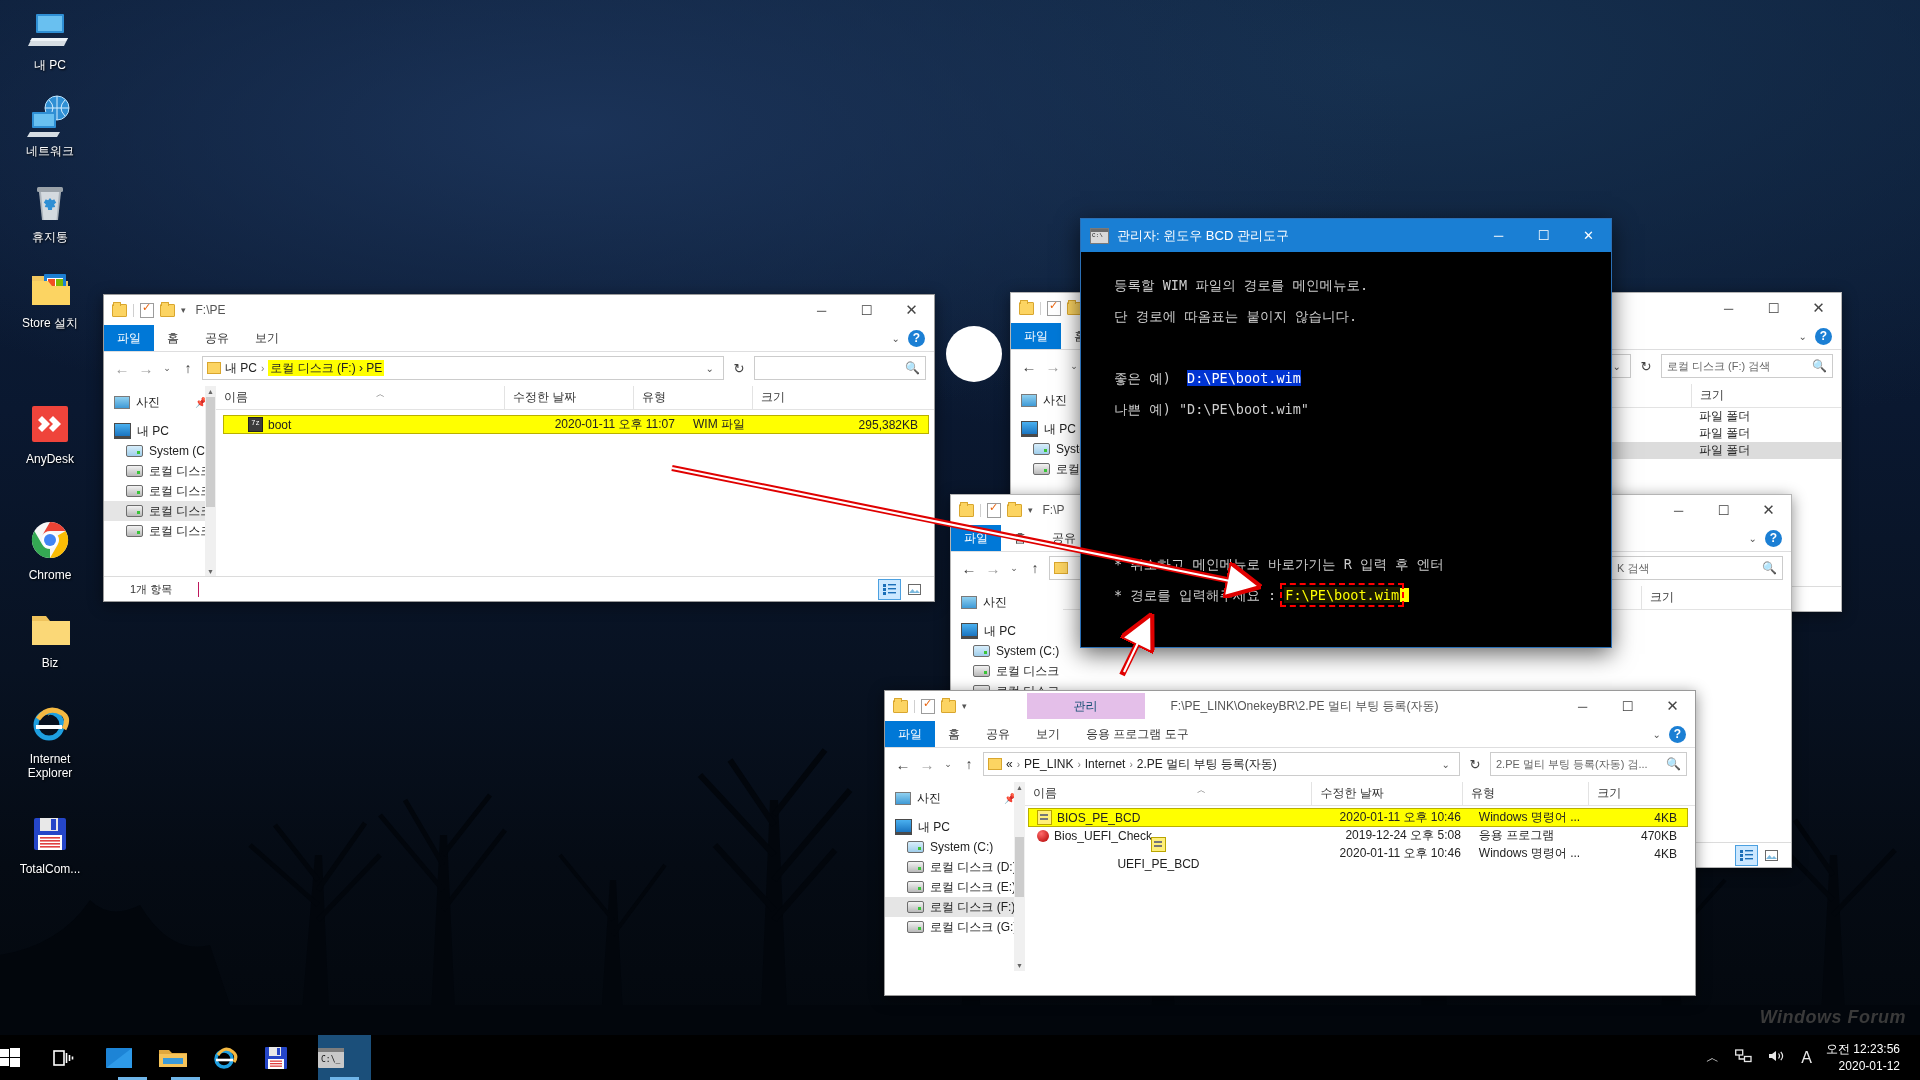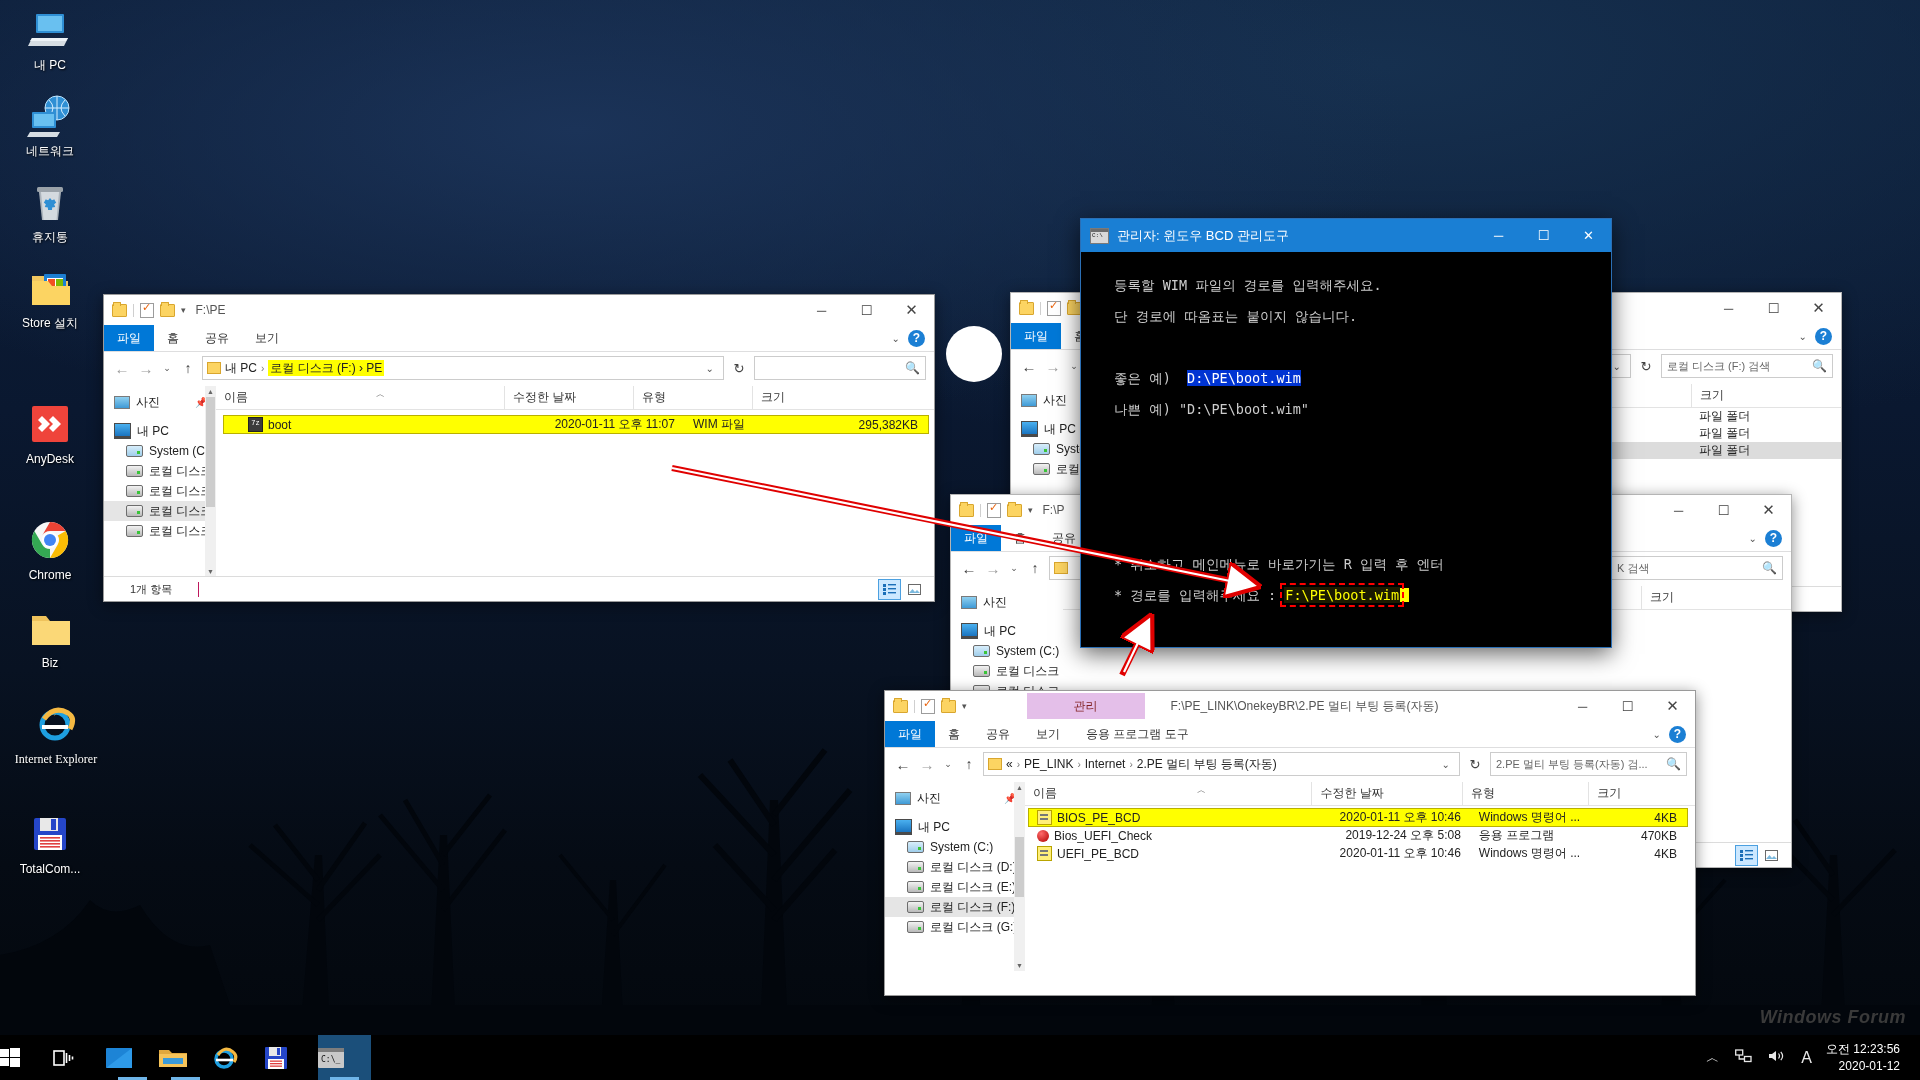--- a/index.html
+++ b/index.html
@@ -241,21 +241,21 @@
 </div>
 <div class="dicon" style="left:6px;top:604px;">
   <span class="gl">
     <svg width="48" height="48" viewBox="0 0 48 48">
         <path d="M6 12 h14 l4 5 h18 v24 H6Z" fill="#efc35c"></path>
         <path d="M6 17 h38 v24 H6Z" fill="#fbd877"></path>
       </svg>
   </span>
   <span class="lbl">Biz</span>
 </div>
-<div class="dicon" style="left:12px;top:700px;font-family:Liberation Serif, serif;">
+<div class="dicon" style="left:6px;top:700px;">
   <span class="gl">
     <svg width="48" height="48" viewBox="0 0 48 48">
         <path d="M24 10 c9 0 15 6 15 14 c0 3-1 6-2 8 c5-10 4-18-1-20 c-4-2-10 0-14 4" fill="#f5a623"></path>
         <circle cx="23" cy="25" r="13" fill="none" stroke="#1e9fe0" stroke-width="5"></circle>
         <path d="M10 27 h26" stroke="#fff" stroke-width="4"></path>
         <path d="M12 19 q10-14 24-6 q8 5 2 16" fill="none" stroke="#f5b942" stroke-width="5"></path>
       </svg>
   </span>
   <span class="lbl">Internet Explorer</span>
 </div>
@@ -587,21 +587,21 @@
 
 <div class="win" style="left:884px;top:690px;width:810px;height:304px;">
   <div class="titlebar">
     <div class="qat">
       <span class="fld"></span>
       <span class="sep"></span>
       <span class="chk"></span>
       <span class="fld"></span>
       <span class="chev">▾</span>
     </div>
-    <div style="width:118px;height:26px;background:#e4bfe9;margin-left:60px;display:flex;align-items:center;justify-content:center;font-size:12px;color:#7f1d1d;">관리</div>
+    <div style="width:118px;height:26px;background:#e4bfe9;margin-left:60px;display:flex;align-items:center;justify-content:center;font-size:12px;color:#0c4a6e;">관리</div>
     <div class="wintitle" style="margin-left:26px;">F:\PE_LINK\OnekeyBR\2.PE 멀티 부팅 등록(자동)</div>
     <div class="wbtns">
       <div class="wbtn">─</div>
       <div class="wbtn">☐</div>
       <div class="wbtn cl">✕</div>
     </div>
   </div>
   <div class="ribbon">
     <div class="rtab active">파일</div>
     <div class="rtab">홈</div>
@@ -686,21 +686,21 @@
       <div class="row" style="margin:1px 8px 0 4px;">
         <div class="c" style="width:281px;">
             <span class="fi fi-exe"></span>
             <span>Bios_UEFI_Check</span>
           </div>
         <div class="c r" style="width:200px;">2019-12-24 오후 5:08</div>
         <div class="c" style="width:120px;">응용 프로그램</div>
         <div class="c r" style="width:100px;">470KB</div>
       </div>
       <div class="row" style="margin:1px 8px 0 4px;">
-        <div class="c" style="width:281px;">
+        <div class="c" style="width:281px;flex-direction:column;">
             <span class="fi fi-cmd"></span>
             <span>UEFI_PE_BCD</span>
           </div>
         <div class="c r" style="width:200px;">2020-01-11 오후 10:46</div>
         <div class="c" style="width:120px;">Windows 명령어 ...</div>
         <div class="c r" style="width:100px;">4KB</div>
       </div>
     </div>
   </div>
 </div>
@@ -710,21 +710,21 @@
 <div id="console">
   <div class="ctitle">
     <span class="cicon"></span>
     <span>관리자: 윈도우 BCD 관리도구</span>
     <span class="cbtns">
       <span class="cb">─</span>
       <span class="cb">☐</span>
       <span class="cb">✕</span>
     </span>
   </div>
-  <div class="cbody"><span>등록할 WIM 파일의 경로를 입력해주세요.</span>
+  <div class="cbody"><span>등록할 WIM 파일의 경로를 메인메뉴로.</span>
 <span>단 경로에 따옴표는 붙이지 않습니다.</span>
 
 <span>좋은 예)  </span><span class="selhl">D:\PE\boot.wim</span>
 <span>나쁜 예) </span><span>"D:\PE\boot.wim"</span>
 
 
 
 
 <span>* 취소하고 메인메뉴로 바로가기는 R 입력 후 엔터</span>
 <span>* 경로를 입력해주세요 : </span><span class="inputhl">F:\PE\boot.wim</span><span class="caret"></span></div>

